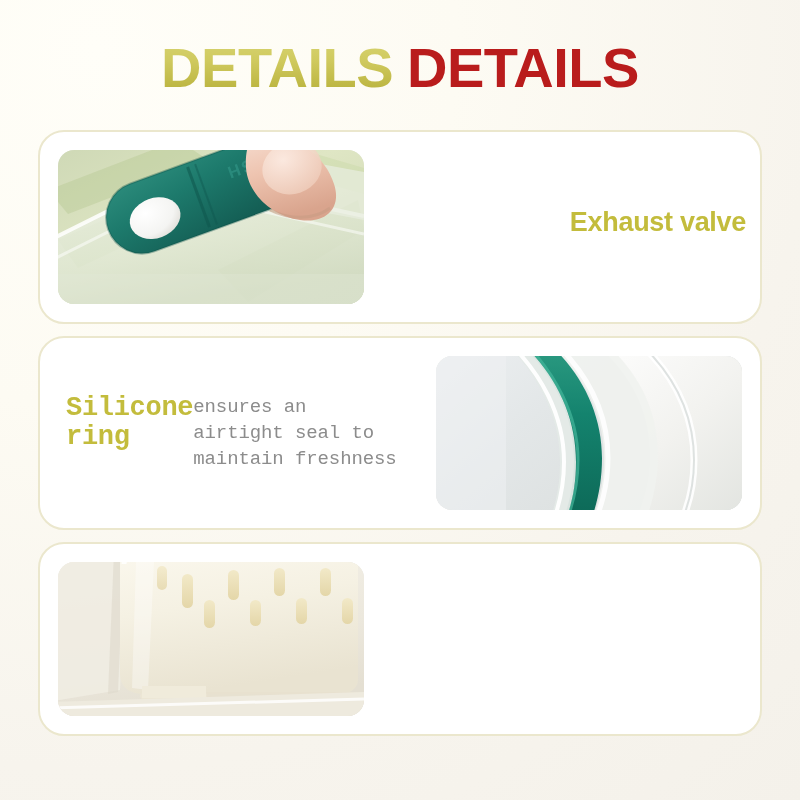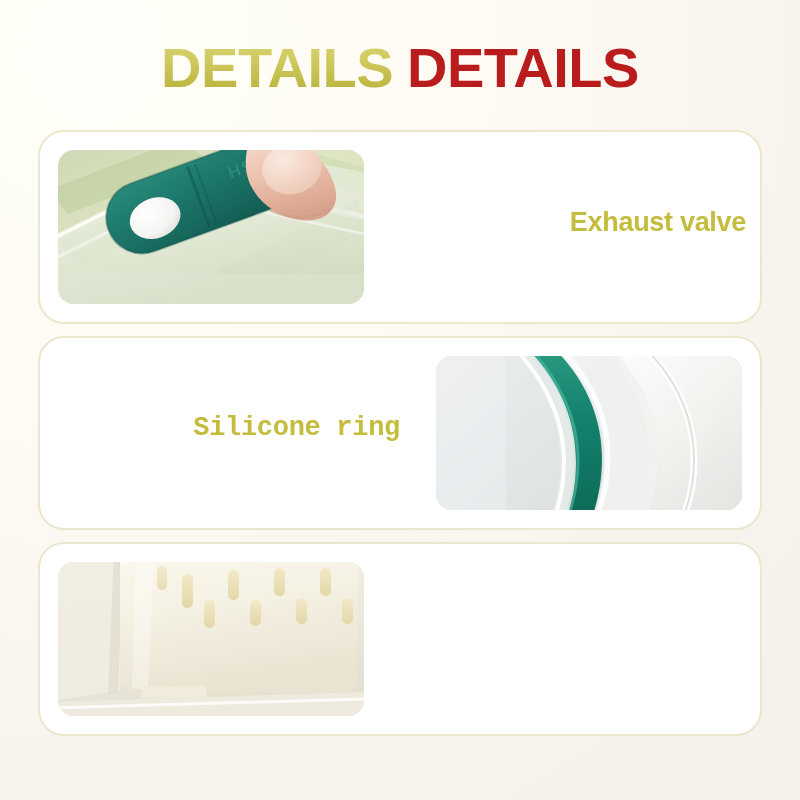--- a/index.html
+++ b/index.html
@@ -224,20 +224,21 @@
         <path d="M82 -20 C120 16 142 60 142 104 C142 134 135 156 126 176" fill="none" stroke="#45b79b" stroke-opacity="0.7" stroke-width="3"></path>
 
         <path d="M62 -20 C102 16 124 60 124 106 C124 136 117 158 108 178 L124 178 C134 156 140 134 140 106 C140 58 118 14 78 -20 Z" fill="#e4eae7" opacity="0.95"></path>
         <path d="M66 -20 C106 16 128 60 128 106 C128 136 121 158 112 178" fill="none" stroke="#ffffff" stroke-opacity="0.95" stroke-width="4"></path>
 
         <rect width="70" height="154" fill="#eef1f2" opacity="0.55"></rect>
       </svg>
     </div>
     <div class="text-col">
       <div class="feat-title">Silicone ring</div>
+      <div class="feat-desc">ensures an airtight seal to maintain freshness</div>
     </div>
   </div>
 
   <div class="card">
     <div class="thumb">
       <svg viewBox="0 0 306 154" preserveAspectRatio="xMidYMid slice">
         <defs>
           <linearGradient id="g3bg" x1="0" y1="0" x2="0.3" y2="1">
             <stop offset="0%" stop-color="#f3f0e7"></stop>
             <stop offset="60%" stop-color="#ece8dd"></stop>

